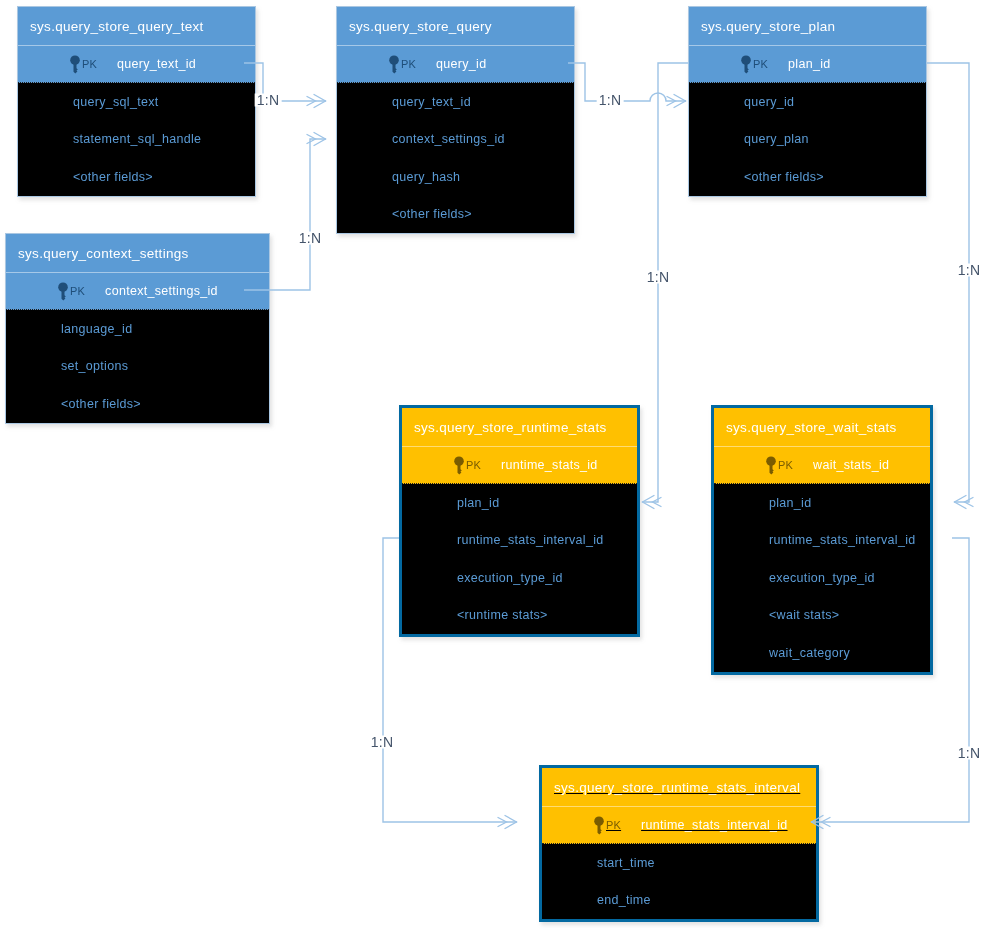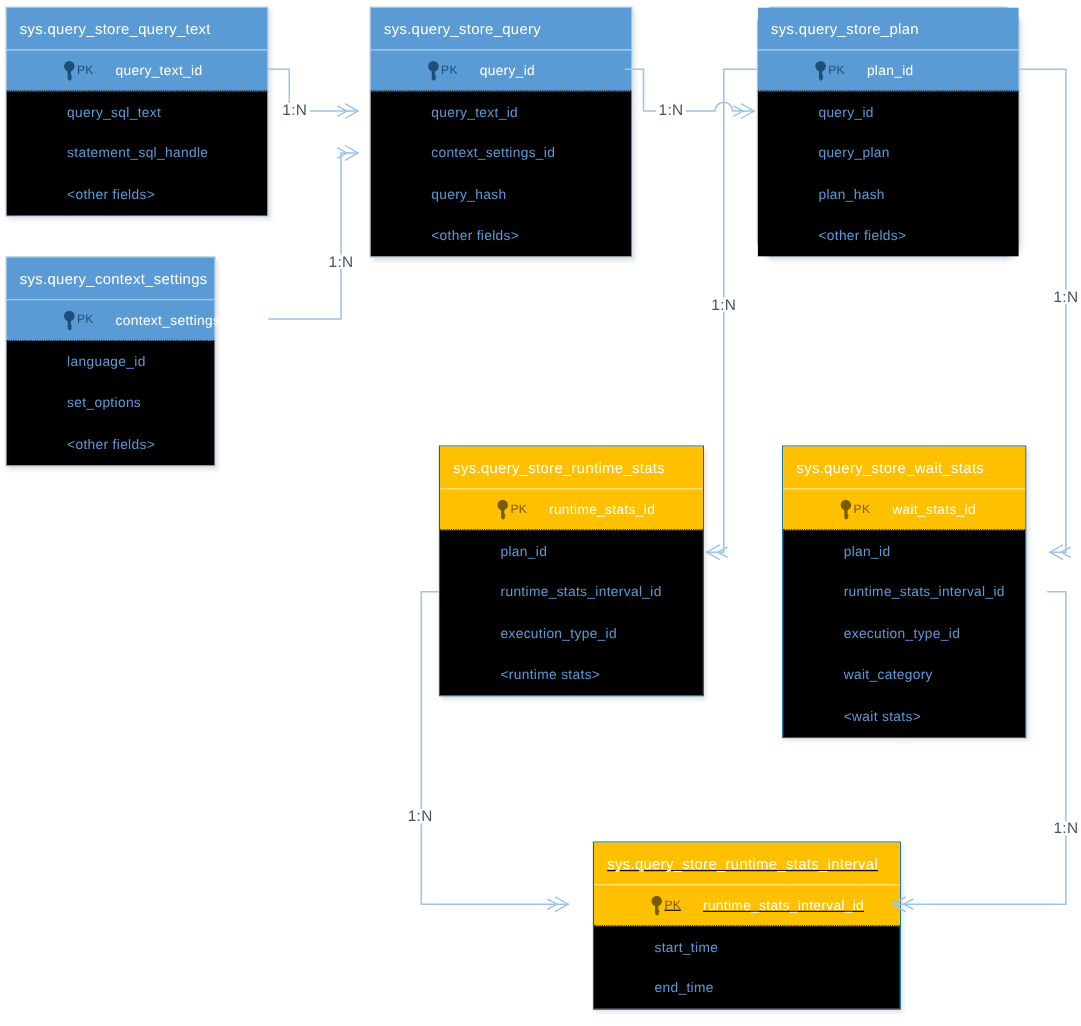--- a/index.html
+++ b/index.html
@@ -26,21 +26,21 @@
   }
   .entity-table {
     position: absolute;
     z-index: 2;
     box-sizing: border-box;
     box-shadow: 2px 3px 4px rgba(160,160,160,0.30);
     font-size: 12.5px;
     letter-spacing: 0.3px;
   }
   .entity-table.blue   { border: 1px solid #aac7e2; }
-  .entity-table.orange { border: 1px solid #0369a1; }
+  .entity-table.orange { border: 3px solid #0369a1; }
 
   .tbl-header {
     height: 38px;
     display: flex;
     align-items: center;
     padding-left: 12px;
     color: #ffffff;
     font-size: 13.5px;
     box-sizing: border-box;
   }
@@ -115,21 +115,21 @@
         <path d="M244,63 L263,63 L263,101 L326,101" fill="none" stroke="#9dc3e6" stroke-width="1.4" marker-end="url(#m-arrow)"></path>
         <path d="M244,290 L310,290 L310,139 L326,139" fill="none" stroke="#9dc3e6" stroke-width="1.4" marker-end="url(#m-arrow)"></path>
         <path d="M568,63 L585,63 L585,101 L650,101 a8,8 0 0 1 16,0 L686,101" fill="none" stroke="#9dc3e6" stroke-width="1.4" marker-end="url(#m-arrow)"></path>
         <path d="M688,63 L658,63 L658,502 L642,502" fill="none" stroke="#9dc3e6" stroke-width="1.4" marker-end="url(#m-arrow)"></path>
         <path d="M927,63 L969,63 L969,502 L954,502" fill="none" stroke="#9dc3e6" stroke-width="1.4" marker-end="url(#m-arrow)"></path>
         <path d="M399,538 L383,538 L383,822 L517,822" fill="none" stroke="#9dc3e6" stroke-width="1.4" marker-end="url(#m-arrow)"></path>
         <path d="M952,538 L969,538 L969,822 L811,822" fill="none" stroke="#9dc3e6" stroke-width="1.4" marker-end="url(#m-arrow)"></path>
       </g>
   </svg>
 
-<div class="entity-table blue" style="left: 5px; top: 6px; width: 239px;">
+<div class="entity-table blue" style="left: 17px; top: 6px; width: 239px;">
       <div class="tbl-header">sys.query_store_query_text</div>
       <div class="pk-row">
         <svg class="key-icon" width="12" height="19" viewBox="0 0 12 19">
           <circle cx="6" cy="5.2" r="4.8"></circle>
           <polygon points="4.5,8.8 7.5,8.8 7.5,13.2 8.8,14.4 7.5,15.6 8.4,16.6 6.3,18.6 4.5,16.8"></polygon>
         </svg>
         <span class="pk-label">PK</span>
         <span class="pk-field">query_text_id</span>
       </div>
       <div class="tbl-body">
@@ -148,38 +148,37 @@
         <span class="pk-label">PK</span>
         <span class="pk-field">query_id</span>
       </div>
       <div class="tbl-body">
         <div class="field-row">query_text_id</div>
         <div class="field-row">context_settings_id</div>
         <div class="field-row">query_hash</div>
         <div class="field-row">&lt;other fields&gt;</div>
       </div>
     </div>
-    <div class="entity-table blue" style="left: 688px; top: 6px; width: 239px; border-radius: 16px;">
+    <div class="entity-table blue" style="left: 688px; top: 6px; width: 239px;">
       <div class="tbl-header">sys.query_store_plan</div>
       <div class="pk-row">
         <svg class="key-icon" width="12" height="19" viewBox="0 0 12 19">
           <circle cx="6" cy="5.2" r="4.8"></circle>
           <polygon points="4.5,8.8 7.5,8.8 7.5,13.2 8.8,14.4 7.5,15.6 8.4,16.6 6.3,18.6 4.5,16.8"></polygon>
         </svg>
         <span class="pk-label">PK</span>
         <span class="pk-field">plan_id</span>
       </div>
       <div class="tbl-body">
         <div class="field-row">query_id</div>
         <div class="field-row">query_plan</div>
-        <div class="field-row">plan_hash</div>
-        <div class="field-row">&lt;other fields&gt;</div>
-      </div>
-    </div>
-    <div class="entity-table blue" style="left: 5px; top: 233px; width: 191px;">
+        <div class="field-row">&lt;other fields&gt;</div>
+      </div>
+    </div>
+    <div class="entity-table blue" style="left: 5px; top: 233px; width: 265px;">
       <div class="tbl-header">sys.query_context_settings</div>
       <div class="pk-row">
         <svg class="key-icon" width="12" height="19" viewBox="0 0 12 19">
           <circle cx="6" cy="5.2" r="4.8"></circle>
           <polygon points="4.5,8.8 7.5,8.8 7.5,13.2 8.8,14.4 7.5,15.6 8.4,16.6 6.3,18.6 4.5,16.8"></polygon>
         </svg>
         <span class="pk-label">PK</span>
         <span class="pk-field">context_settings_id</span>
       </div>
       <div class="tbl-body">
@@ -212,22 +211,22 @@
           <circle cx="6" cy="5.2" r="4.8"></circle>
           <polygon points="4.5,8.8 7.5,8.8 7.5,13.2 8.8,14.4 7.5,15.6 8.4,16.6 6.3,18.6 4.5,16.8"></polygon>
         </svg>
         <span class="pk-label">PK</span>
         <span class="pk-field">wait_stats_id</span>
       </div>
       <div class="tbl-body">
         <div class="field-row">plan_id</div>
         <div class="field-row">runtime_stats_interval_id</div>
         <div class="field-row">execution_type_id</div>
+        <div class="field-row">&lt;wait stats&gt;</div>
         <div class="field-row">wait_category</div>
-        <div class="field-row">&lt;wait stats&gt;</div>
       </div>
     </div>
     <div class="entity-table orange" style="left: 539px; top: 765px; width: 280px; text-decoration: underline;">
       <div class="tbl-header">sys.query_store_runtime_stats_interval</div>
       <div class="pk-row">
         <svg class="key-icon" width="12" height="19" viewBox="0 0 12 19">
           <circle cx="6" cy="5.2" r="4.8"></circle>
           <polygon points="4.5,8.8 7.5,8.8 7.5,13.2 8.8,14.4 7.5,15.6 8.4,16.6 6.3,18.6 4.5,16.8"></polygon>
         </svg>
         <span class="pk-label">PK</span>

